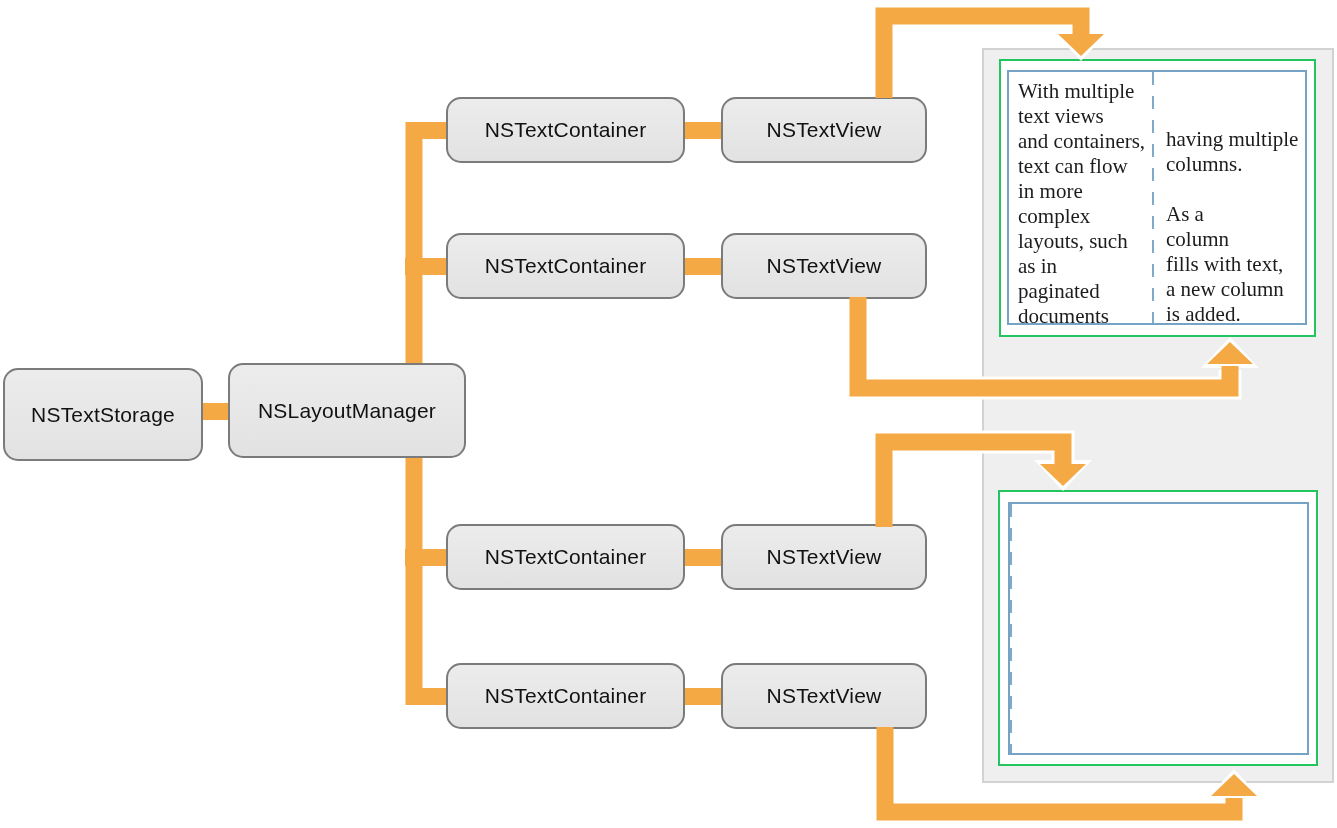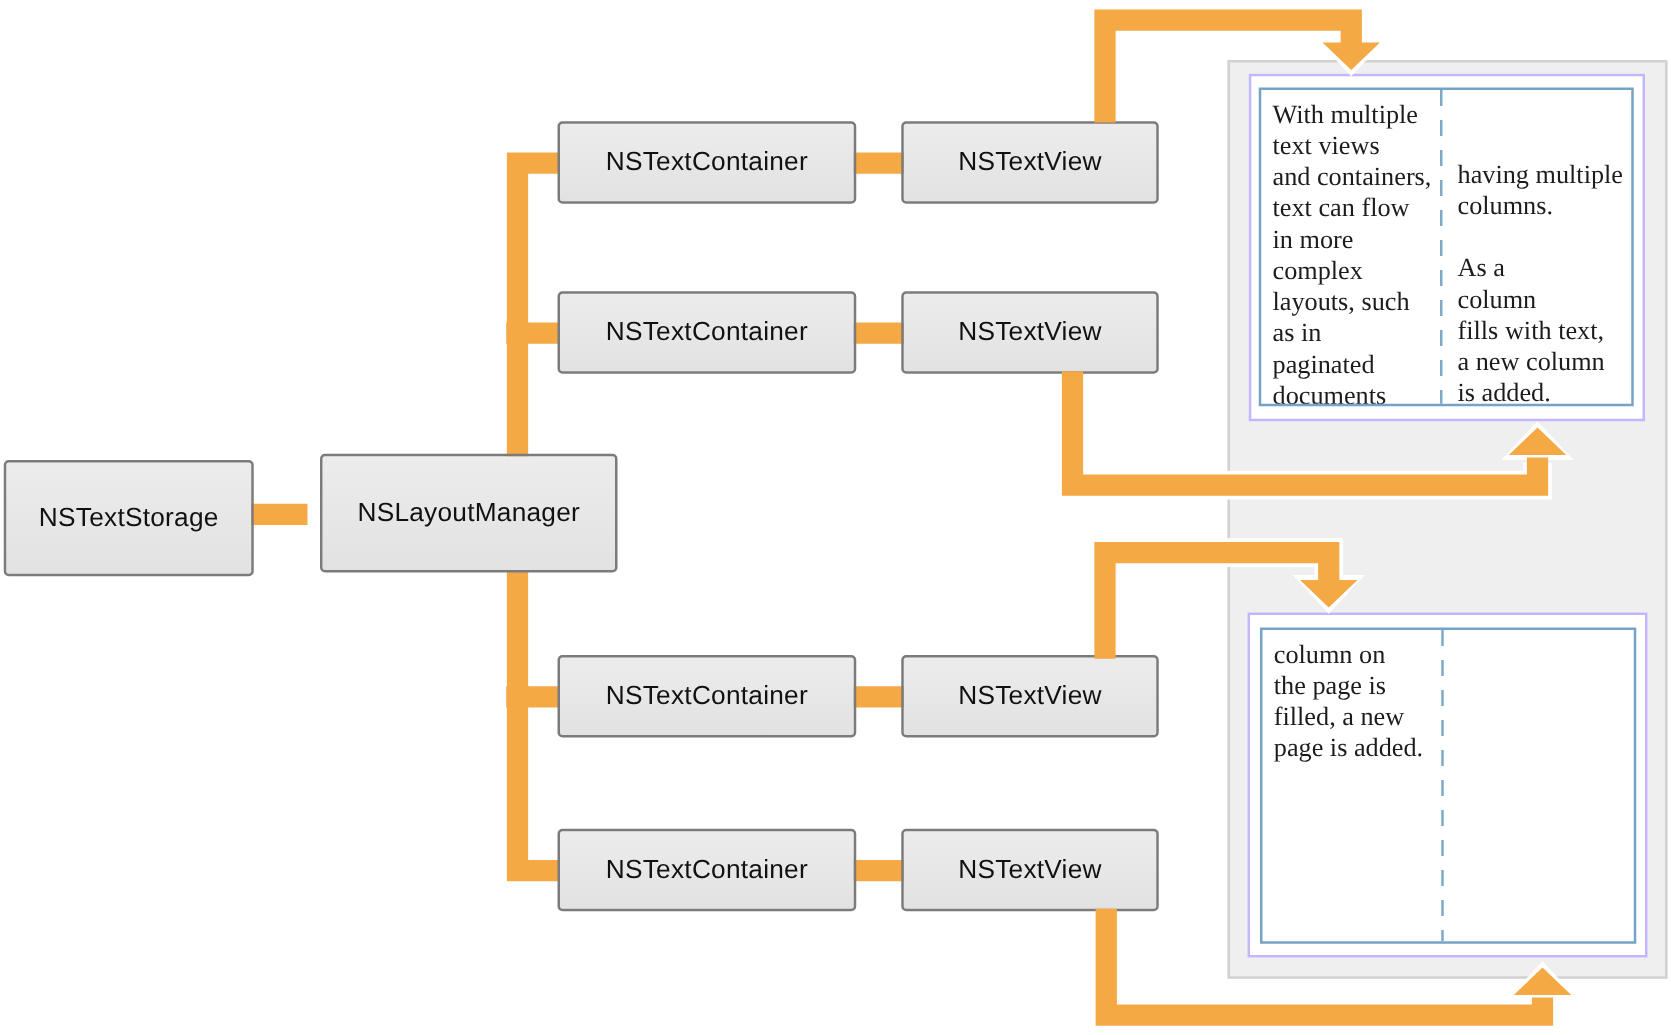--- a/index.html
+++ b/index.html
@@ -5,35 +5,35 @@
   html,body{margin:0;padding:0;background:#ffffff;}
   .stage{
     position:relative;width:1337px;height:828px;background:#ffffff;overflow:hidden;
     font-family:"Liberation Sans",sans-serif;
   }
   .layer{position:absolute;left:0;top:0;}
   
   .node{
     position:absolute;box-sizing:border-box;
     background:linear-gradient(#ececec,#e2e2e2);
-    border:2px solid #7b7b7b;border-radius:4px;
+    border:2px solid #7b7b7b;border-radius:15px;
     display:flex;align-items:center;justify-content:center;
     font-size:21px;color:#111;letter-spacing:0.2px;
     z-index:2;
   }
   
   .panel{
     position:absolute;box-sizing:border-box;
     left:982px;top:48px;width:352px;height:735px;
     background:#efefef;border:2px solid #d2d2d2;
     z-index:1;
   }
   .page{
     position:absolute;box-sizing:border-box;background:#ffffff;
-    border:2px solid #c4b5fd;z-index:2;
+    border:2px solid #22c55e;z-index:2;
   }
   .page-inner{
     position:absolute;box-sizing:border-box;
     border:2px solid #74a3c6;
     display:flex;flex-direction:row;align-items:stretch;
   }
   .col{
     box-sizing:border-box;
     font-family:"Liberation Serif",serif;
     font-size:21px;line-height:25px;color:#1c1c1c;
@@ -90,33 +90,29 @@
 fills with text,
 a new column
 is added.
 When the
 second</div>
     </div>
   </div>
 
   <div class="page" style="left:998px;top:490px;width:320px;height:276px;">
     <div class="page-inner" style="left:8px;top:10px;right:7px;bottom:9px;">
-      <div class="col col-left">column on
-the page is
-filled, a new
-page is added.</div>
       <div class="col-divider"></div>
       <div class="col col-right"></div>
     </div>
   </div>
 
   <div class="node" style="left:3px;top:368px;width:200px;height:93px;">
     <span>NSTextStorage</span>
   </div>
-  <div class="node" style="left:256px;top:363px;width:238px;height:95px;align-items:center;">
+  <div class="node" style="left:228px;top:363px;width:238px;height:95px;align-items:center;">
     <span>NSLayoutManager</span>
   </div>
 
   <div class="node" style="left:446px;top:97px;width:239px;height:66px;">
     <span>NSTextContainer</span>
   </div>
   <div class="node" style="left:721px;top:97px;width:206px;height:66px;">
     <span>NSTextView</span>
   </div>
 

